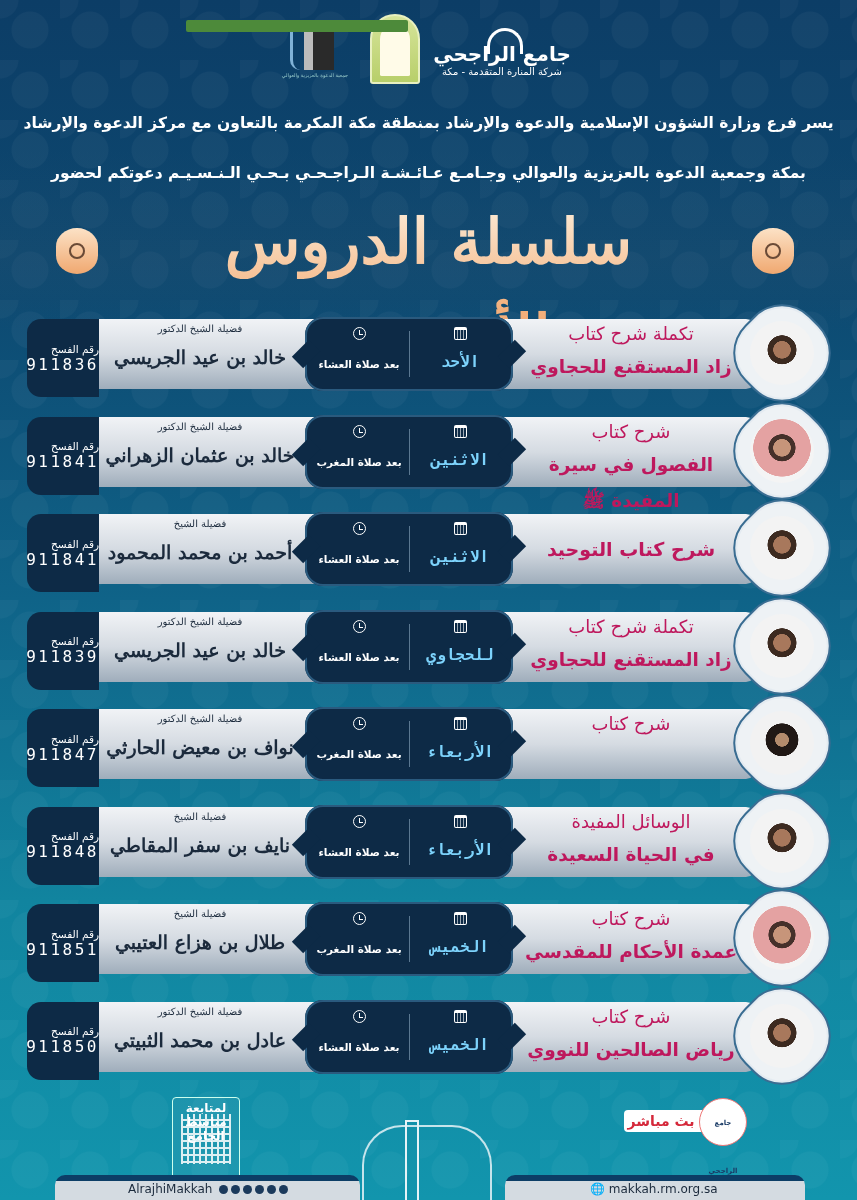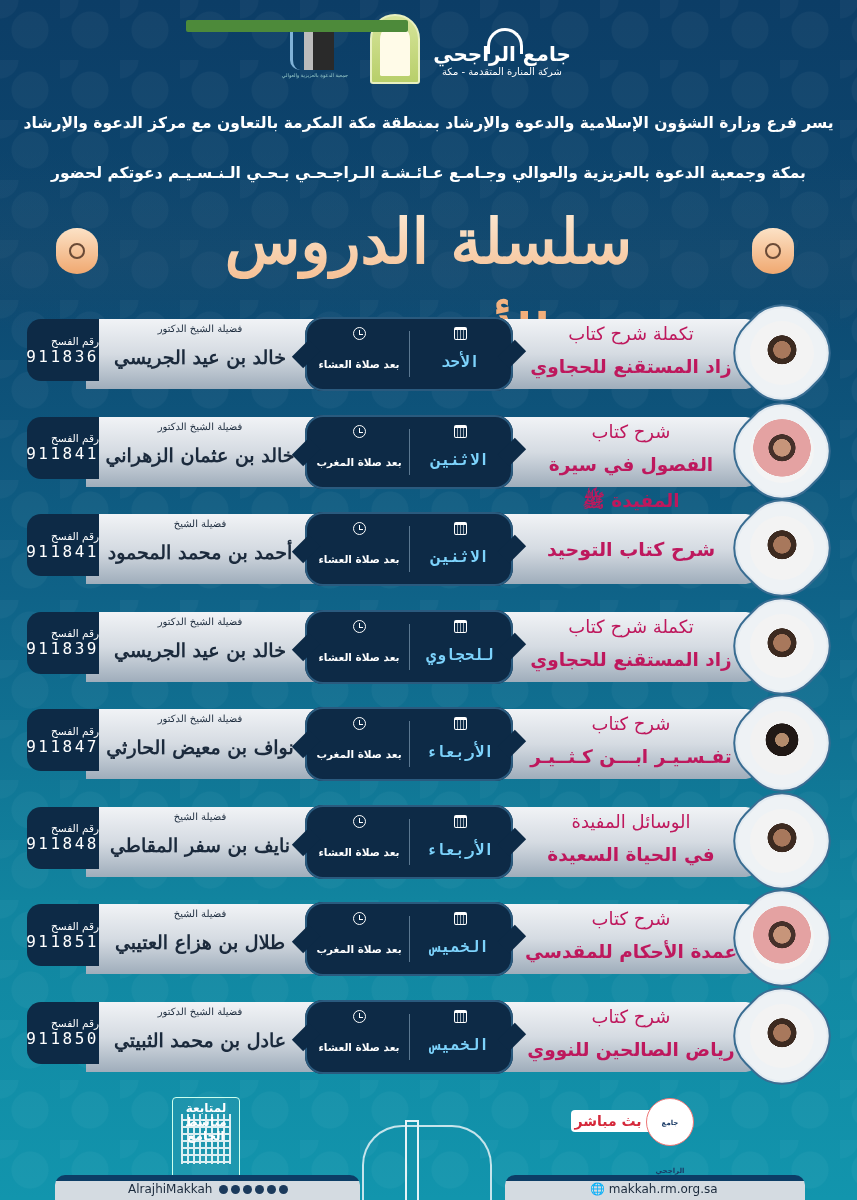--- a/index.html
+++ b/index.html
@@ -93,21 +93,21 @@
     content: ""; position: absolute; left: 13px; top: 15px; width: 12px; height: 12px;
     border: 2px solid #6a4a36; border-radius: 50%;
   }
   .orn-left { left: 56px; }
   .orn-right { left: 752px; }
 
   
   .lessons { position: absolute; top: 315px; left: 0; right: 0; }
   .row { position: absolute; left: 0; right: 0; height: 80px; }
   .code-box {
-    position: absolute; left: 27px; top: 4px; width: 72px; height: 62px;
+    position: absolute; left: 27px; top: 4px; width: 72px; height: 78px;
     background: #0d2a46; border-radius: 14px 0 0 14px;
     display: flex; flex-direction: column; justify-content: center; align-items: flex-start;
     padding-left: 6px; direction: rtl;
   }
   .code-box .lbl { font-size: 10.5px; color: #fff; width: 64px; text-align: right; }
   .code-box .num { font-size: 16px; color: #fff; letter-spacing: 2.5px; width: 64px; text-align: left; font-family: "DejaVu Sans Mono", monospace; }
   .bar {
     position: absolute; left: 86px; top: 4px; width: 670px; height: 70px;
     background: linear-gradient(180deg, #f1f3f6 0%, #d5dbe2 50%, #9fadbb 100%);
     border-radius: 0 10px 10px 0;
@@ -166,21 +166,21 @@
   
   .qr-block { position: absolute; left: 172px; top: 1097px; width: 68px; height: 82px; border: 1.5px solid #cfe; border-radius: 4px; background: rgba(255,255,255,0.05); }
   .qr-block .cap { font-size: 12px; text-align: center; margin-top: 3px; color: #fff; font-weight: bold; }
   .qr-block .qr {
     position: absolute; left: 8px; top: 16px; width: 50px; height: 50px;
     background:
       linear-gradient(90deg, #fff 2px, transparent 2px) 0 0/6px 6px,
       linear-gradient(0deg, #fff 2px, transparent 2px) 0 0/7px 7px;
     opacity: 0.85;
   }
-  .live { position: absolute; left: 571px; top: 1098px; width: 110px; height: 40px; }
+  .live { position: absolute; left: 624px; top: 1098px; width: 110px; height: 40px; }
   .live .pill {
     position: absolute; left: 0; top: 12px; width: 92px; height: 22px; background: #fff; border-radius: 4px;
     color: #d5283a; font-weight: bold; font-size: 14px; text-align: center; line-height: 22px; padding-right: 18px;
   }
   .live .circ {
     position: absolute; left: 75px; top: 0; width: 48px; height: 48px; border-radius: 50%; background: #fff;
     border: 1px solid #e77; text-align: center; font-size: 7px; color: #1a3b66; line-height: 48px; font-weight: bold;
   }
   .mosque {
     position: absolute; left: 362px; top: 1125px; width: 130px; height: 75px;
@@ -366,21 +366,20 @@
         <div class="txt">بعد صلاة المغرب</div>
       </div>
       <div class="divider"></div>
       <div class="day">
         <span class="icon-cal"></span>
         <div class="txt">الأربعاء</div>
       </div>
     </div>
     <div class="book">
       <div class="l1">شرح كتاب</div>
-      <div class="l2">تفـسـيـر ابـــن كـثــيـر</div>
     </div>
     <div class="photo beard">
       <div class="face"></div>
     </div>
   </div>
     <div class="row" style="top: 487.5px;">
     <div class="bar"></div>
     <div class="code-box">
       <div class="lbl">رقم الفسح</div>
       <div class="num">911848</div>

